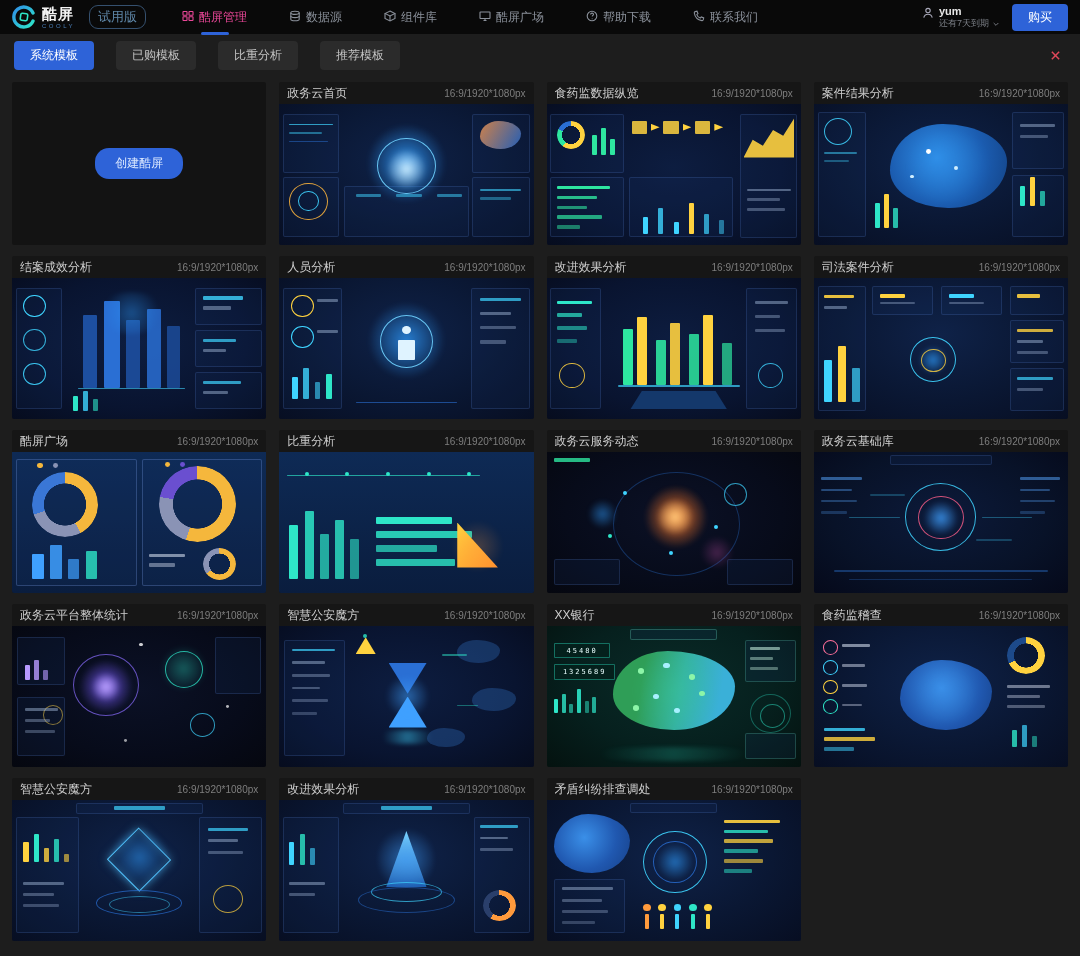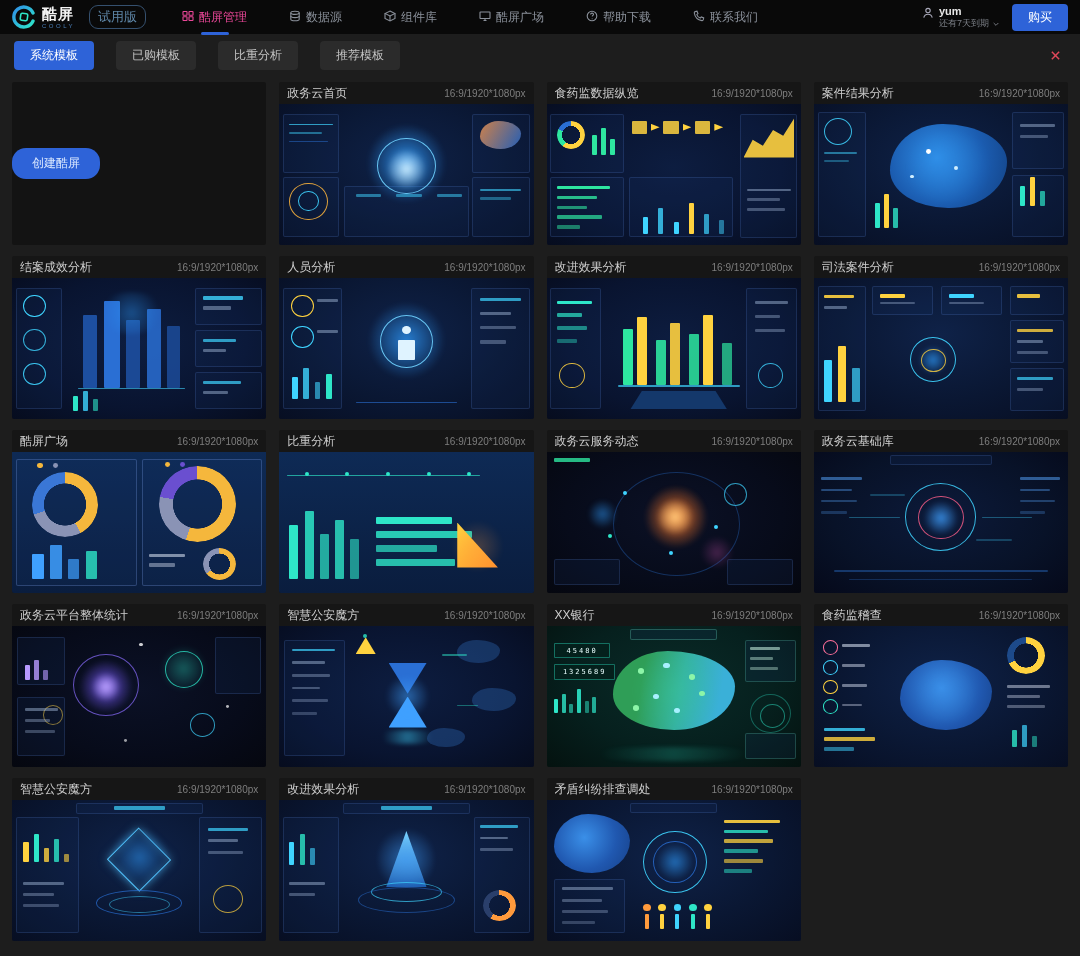--- a/index.html
+++ b/index.html
@@ -35,21 +35,21 @@
   .close-button{margin-left:auto;width:22px;height:22px;display:flex;align-items:center;justify-content:center;cursor:pointer}
   .close-button svg{width:11px;height:11px;stroke:#e0485a;stroke-width:1.6;fill:none}
 
   
   .cards-grid{display:grid;grid-template-columns:repeat(4,1fr);gap:11px 13px;padding:6px 12px 14px}
   .card{background:#161616;border-radius:2px;overflow:hidden;cursor:pointer}
   .card-head{height:22px;display:flex;align-items:center;justify-content:space-between;padding:0 8px}
   .card-title{font-size:12px;color:#cfcfcf;white-space:nowrap;overflow:hidden;text-overflow:ellipsis;max-width:62%}
   .card-size{font-size:10px;color:#7e7e7e;white-space:nowrap}
   .thumb{position:relative;height:141px;overflow:hidden;background:#081228}
-  .create-card{background:#131313;display:flex;align-items:center;height:163px}
+  .create-card{background:#131313;display:flex;align-items:center;justify-content:center;height:163px}
   .create-screen-button{background:#2e63d8;color:#dce9ff;font-size:12px;border:none;border-radius:14px;padding:7px 20px;cursor:pointer}
 
   
   .sh{position:absolute}
   .glow{border-radius:50%;filter:blur(2px)}
   .ring{border:1.5px solid;border-radius:50%}
   .panel{border:1px solid rgba(110,160,255,.16);background:rgba(25,55,110,.16);border-radius:2px}
   .bar,.hbar,.line{border-radius:1px}
   .dot{border-radius:50%}
   .donut{border-radius:50%;-webkit-mask:radial-gradient(circle,transparent 45%,#000 46%);mask:radial-gradient(circle,transparent 45%,#000 46%)}

